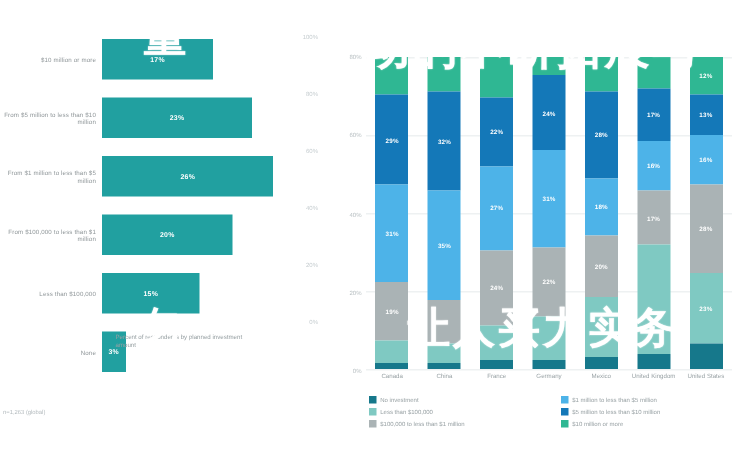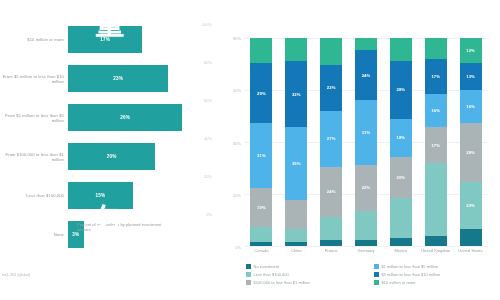--- a/index.html
+++ b/index.html
@@ -59,21 +59,21 @@
   .rp-leg-tx{color:#98a1a4;font-size:4px;line-height:5px;white-space:nowrap;}
 
   
   .overlay{position:absolute;inset:0;pointer-events:none;}
   .ov-line{
     position:absolute;color:#ffffff;font-weight:bold;
     font-family:"DejaVu Sans","Liberation Sans",sans-serif;
     white-space:nowrap;letter-spacing:2px;
     text-shadow:0 0 1px rgba(255,255,255,.85);
   }
-  .ov-top{left:243px;top:3px;font-size:30px;}
+  .ov-top{left:243px;top:12px;font-size:30px;}
   .ov-left-top{left:95px;top:4px;font-size:30px;}
   .ov-bot{left:272px;top:200px;font-size:28px;}
   .ov-left-bot{left:95px;top:200px;font-size:25px;}
 </style>
 </head>
 <body>
 
 <div class="canvas">
 
   <div class="left-panel">
@@ -314,15 +314,16 @@
           <span class="rp-leg-sw" style="background: rgb(47, 183, 147);"></span>
           <span class="rp-leg-tx">$10 million or more</span>
         </div>
       </div>
   </div>
 
   <div class="overlay">
     <div class="ov-line ov-left-top">量</div>
     <div class="ov-line ov-top">动的不断拓展与</div>
     <div class="ov-line ov-left-bot">匆</div>
+    <div class="ov-line ov-bot">让人买力实务</div>
   </div>
 
 </div>
 
 </body></html>

